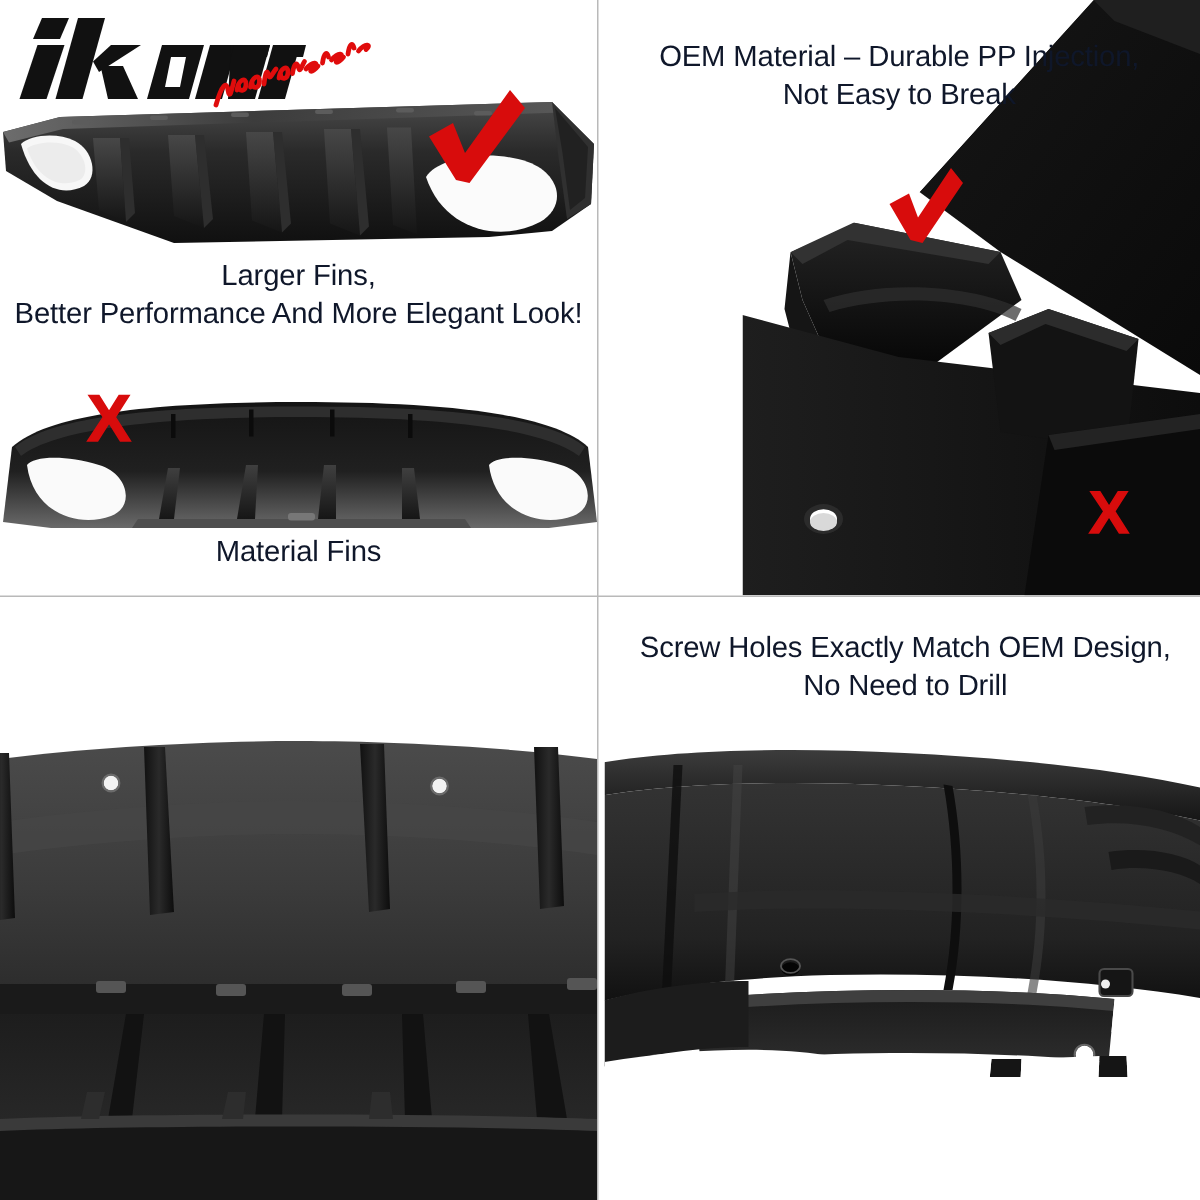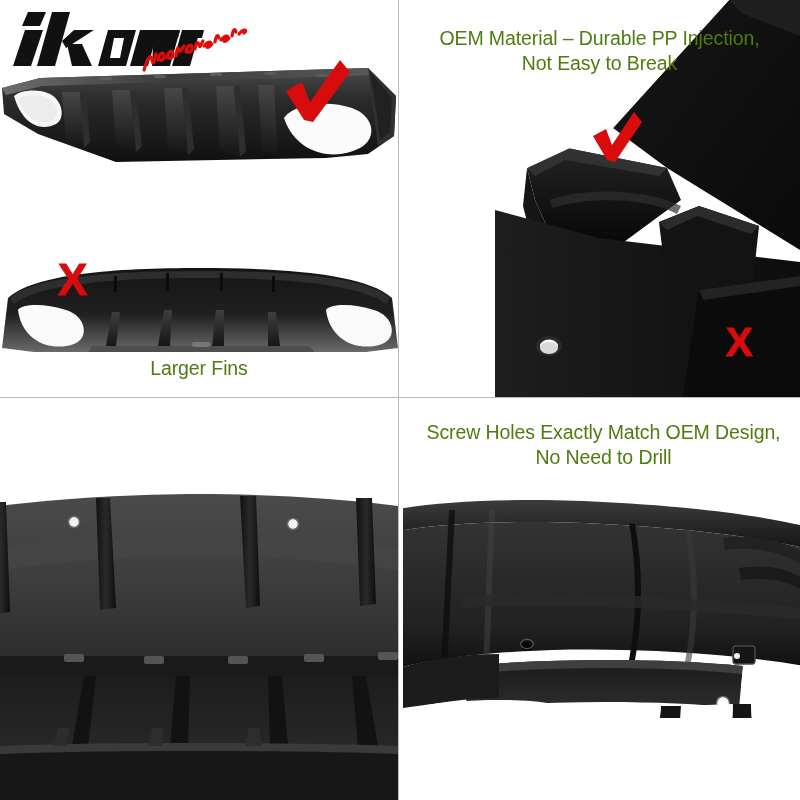--- a/index.html
+++ b/index.html
@@ -14,21 +14,21 @@
 
   
   .panel{position:absolute;overflow:hidden;background:#fff;}
   #panel-tl{left:0;top:0;width:398px;height:397px;}
   #panel-tr{left:399px;top:0;width:401px;height:397px;}
   #panel-bl{left:0;top:398px;width:398px;height:402px;}
   #panel-br{left:403px;top:398px;width:401px;height:402px;}
 
   
   .caption{position:absolute;left:0;width:100%;text-align:center;
-           font-size:19.5px;line-height:25px;color:#4d7c0f;
+           font-size:19.5px;line-height:25px;color:#0f172a;
            letter-spacing:-0.1px;z-index:30;white-space:pre-line;}
 
   
   #logo{position:absolute;left:4px;top:4px;width:250px;height:70px;z-index:35;}
 
   
   .mark{position:absolute;z-index:32;}
   .mark svg{display:block;overflow:visible;}
   .xmark{position:absolute;z-index:32;color:#d80c0c;
          font-family:"Liberation Sans","DejaVu Sans",sans-serif;
@@ -135,20 +135,22 @@
         <path d="M374,10 L396,36 L394,70 L384,78 L379,40 Z" fill="#212121"></path>
       </svg>
     </div>
 
     <div class="mark" style="left:280px;top:58px;width:74px;height:70px;">
       <svg viewBox="0 0 74 70" width="74" height="70">
         <polygon points="6,33 22,24 30,44 60,2 70,14 33,64 24,62" fill="#d80c0c"></polygon>
       </svg>
     </div>
 
+    <div class="caption" style="top:172px;">Larger Fins,
+Better Performance And More Elegant Look!</div>
 
     <div class="art" style="left:-6px;top:268px;width:412px;height:86px;">
       <svg viewBox="0 0 412 86" width="412" height="86">
         <defs>
           <linearGradient id="blBody" x1="0" y1="0" x2="0" y2="1">
             <stop offset="0%" stop-color="#141414"></stop>
             <stop offset="55%" stop-color="#202020"></stop>
             <stop offset="100%" stop-color="#6a6a6a"></stop>
           </linearGradient>
           <linearGradient id="blFin" x1="0" y1="0" x2="0" y2="1">
@@ -177,21 +179,21 @@
           <rect x="278" y="8" width="3" height="16"></rect>
         </g>
 
         <path d="M98,78 L316,78 L320,84 L94,84 Z" fill="#4e4e4e"></path>
         <rect x="198" y="74" width="18" height="5" rx="2" fill="#777"></rect>
       </svg>
     </div>
 
     <div class="xmark" style="left:58px;top:258px;font-size:44px;">X</div>
 
-    <div class="caption" style="top:356px;">Larger Fins</div>
+    <div class="caption" style="top:356px;">Material Fins</div>
   </div>
 
   <div class="panel" id="panel-tr">
 
     <div class="art" style="left:0;top:0;width:401px;height:397px;">
       <svg viewBox="0 0 401 397" width="401" height="397">
         <defs>
           <linearGradient id="trA" x1="0" y1="0" x2="1" y2="1">
             <stop offset="0%" stop-color="#161616"></stop>
             <stop offset="100%" stop-color="#0a0a0a"></stop>

